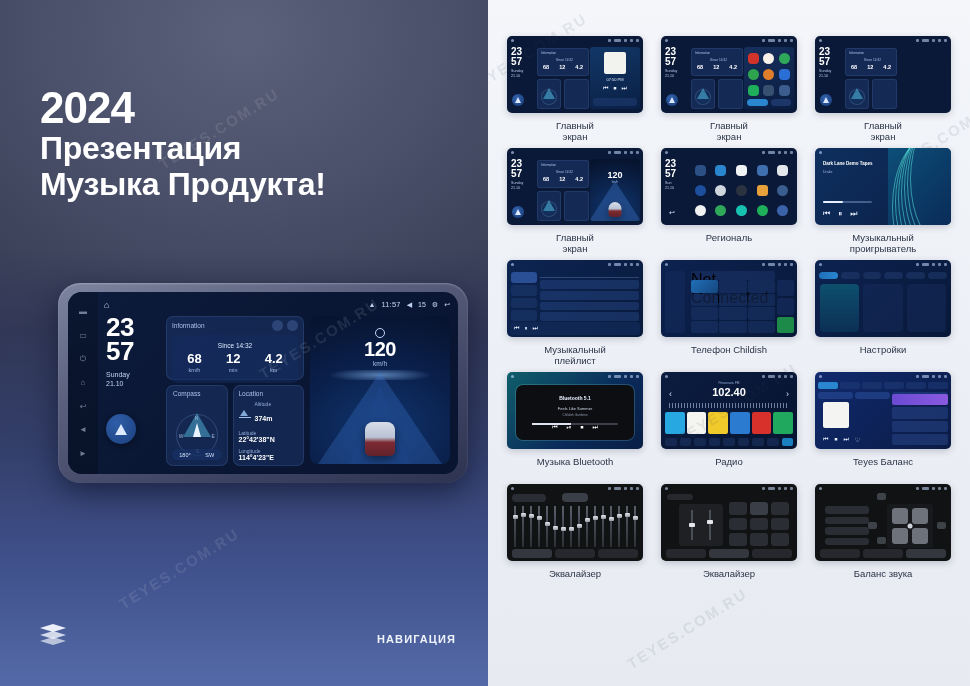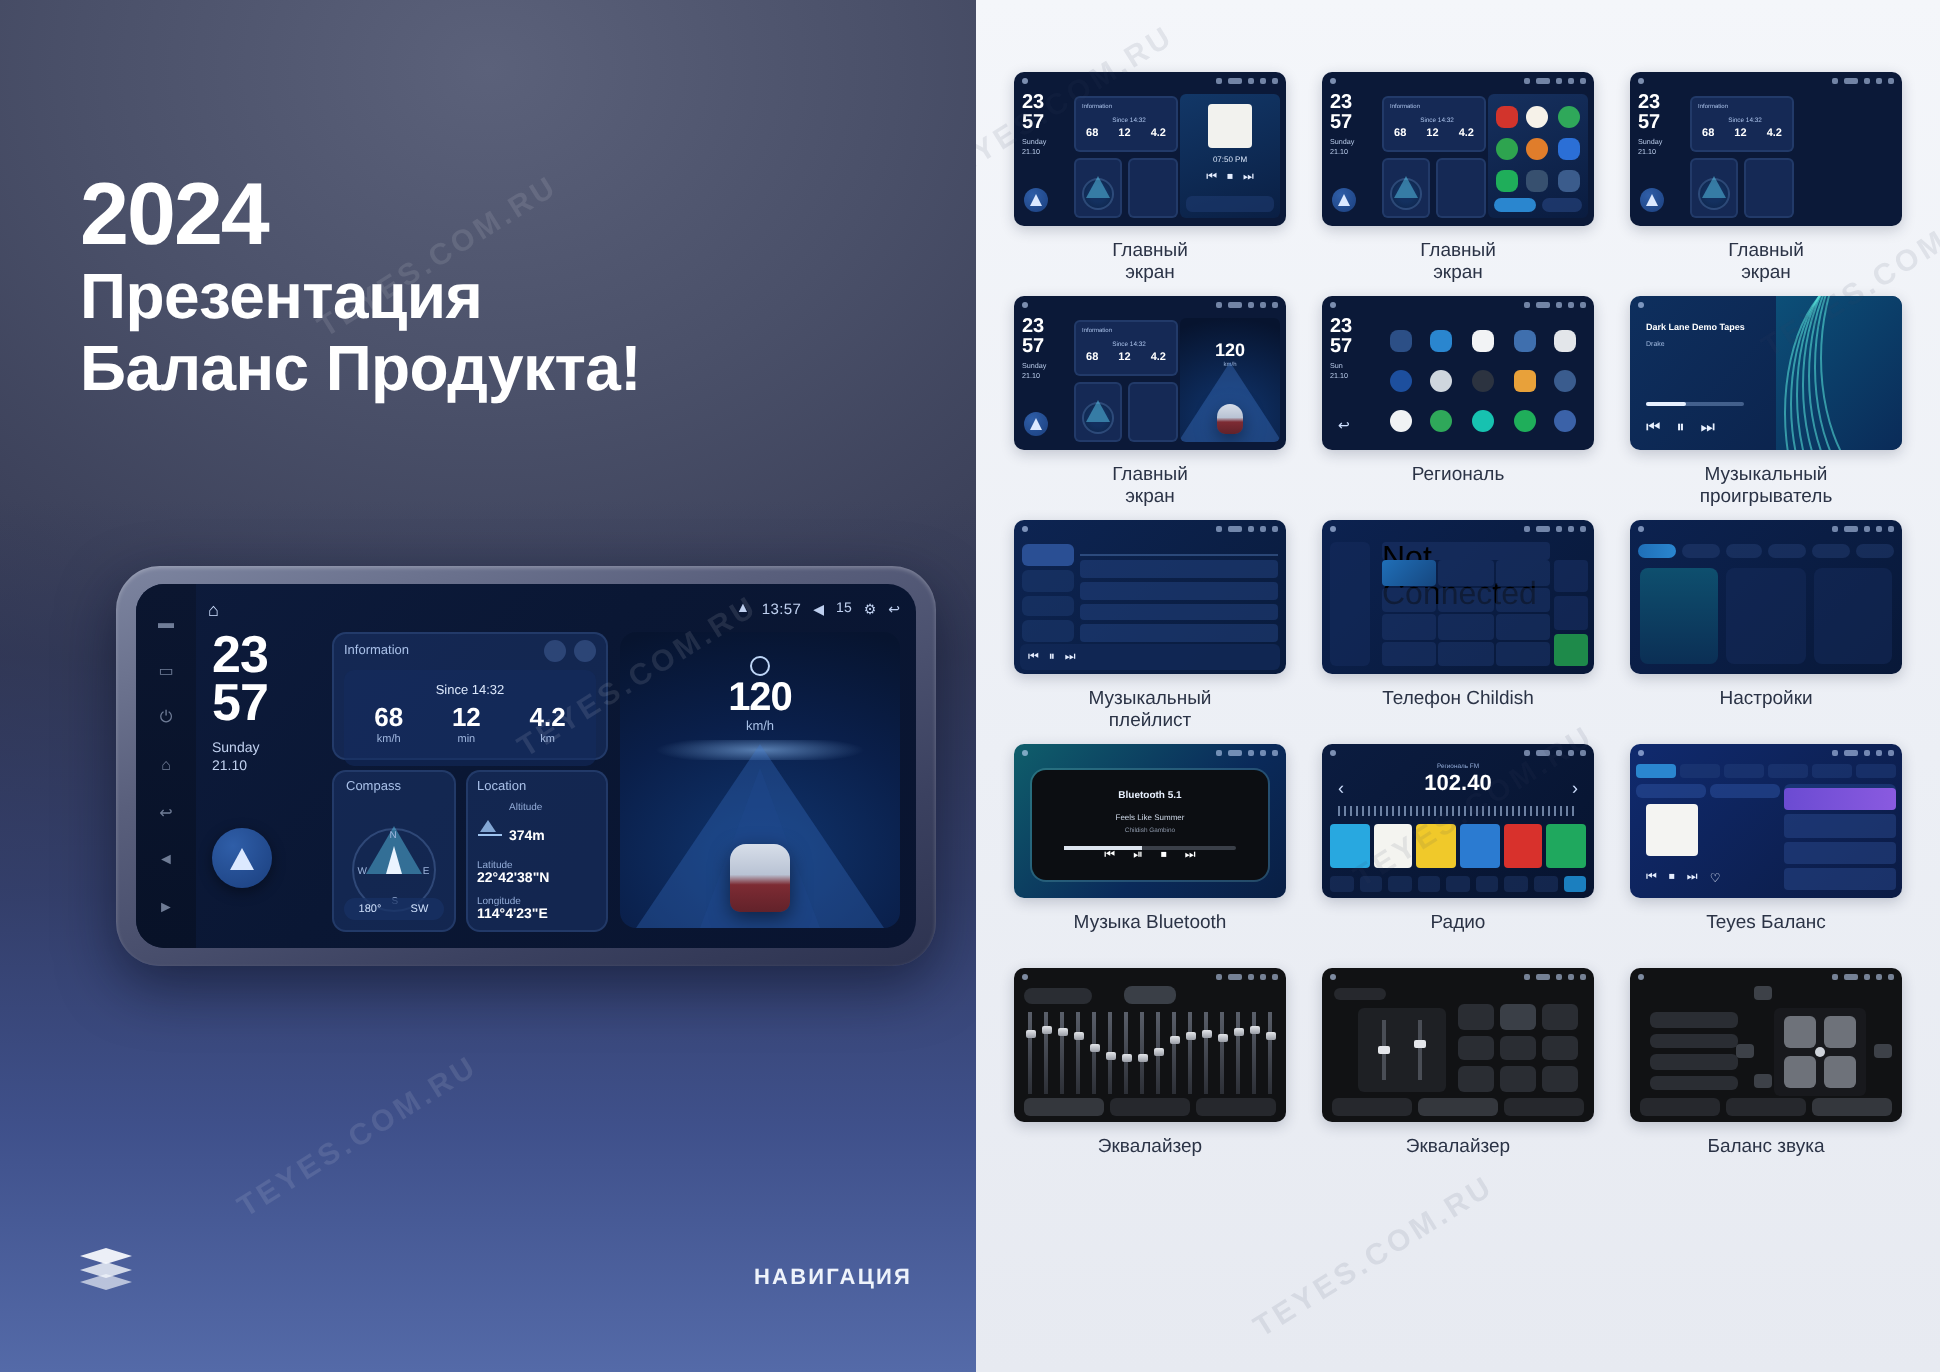--- a/index.html
+++ b/index.html
@@ -284,21 +284,21 @@
           <span class="key">↩</span>
           <span class="key">◄</span>
           <span class="key">►</span>
         </div>
 
         <div id="hu-screen">
           <div class="statusbar">
             <span class="sb-left">⌂</span>
             <span class="sb-right">
               <span>▲</span>
-              <span class="sb-time">13:57</span>
+              <span class="sb-time">11:57</span>
               <span>◀</span>
               <span>15</span>
               <span>⚙</span>
               <span>↩</span>
             </span>
           </div>
 
           <div class="hu-body">
 
             <div class="hu-col-left">
@@ -391,21 +391,21 @@
 
           </div>
         </div>
       </div>
     </div>
 
 
     <div id="heroes">
       <div id="year">2024</div>
       <div class="hero-line">Презентация</div>
-      <div class="hero-line">Баланс Продукта!</div>
+      <div class="hero-line">Музыка Продукта!</div>
     </div>
 
     <div id="bottom-left-logo">
       <span class="stack" style="top:0;opacity:.95"></span>
       <span class="stack" style="top:7px;opacity:.8"></span>
       <span class="stack" style="top:13px;opacity:.65"></span>
     </div>
     <div id="nav-label">НАВИГАЦИЯ</div>
 
     <div class="wm" style="left:150px;top:120px">TEYES.COM.RU</div>

